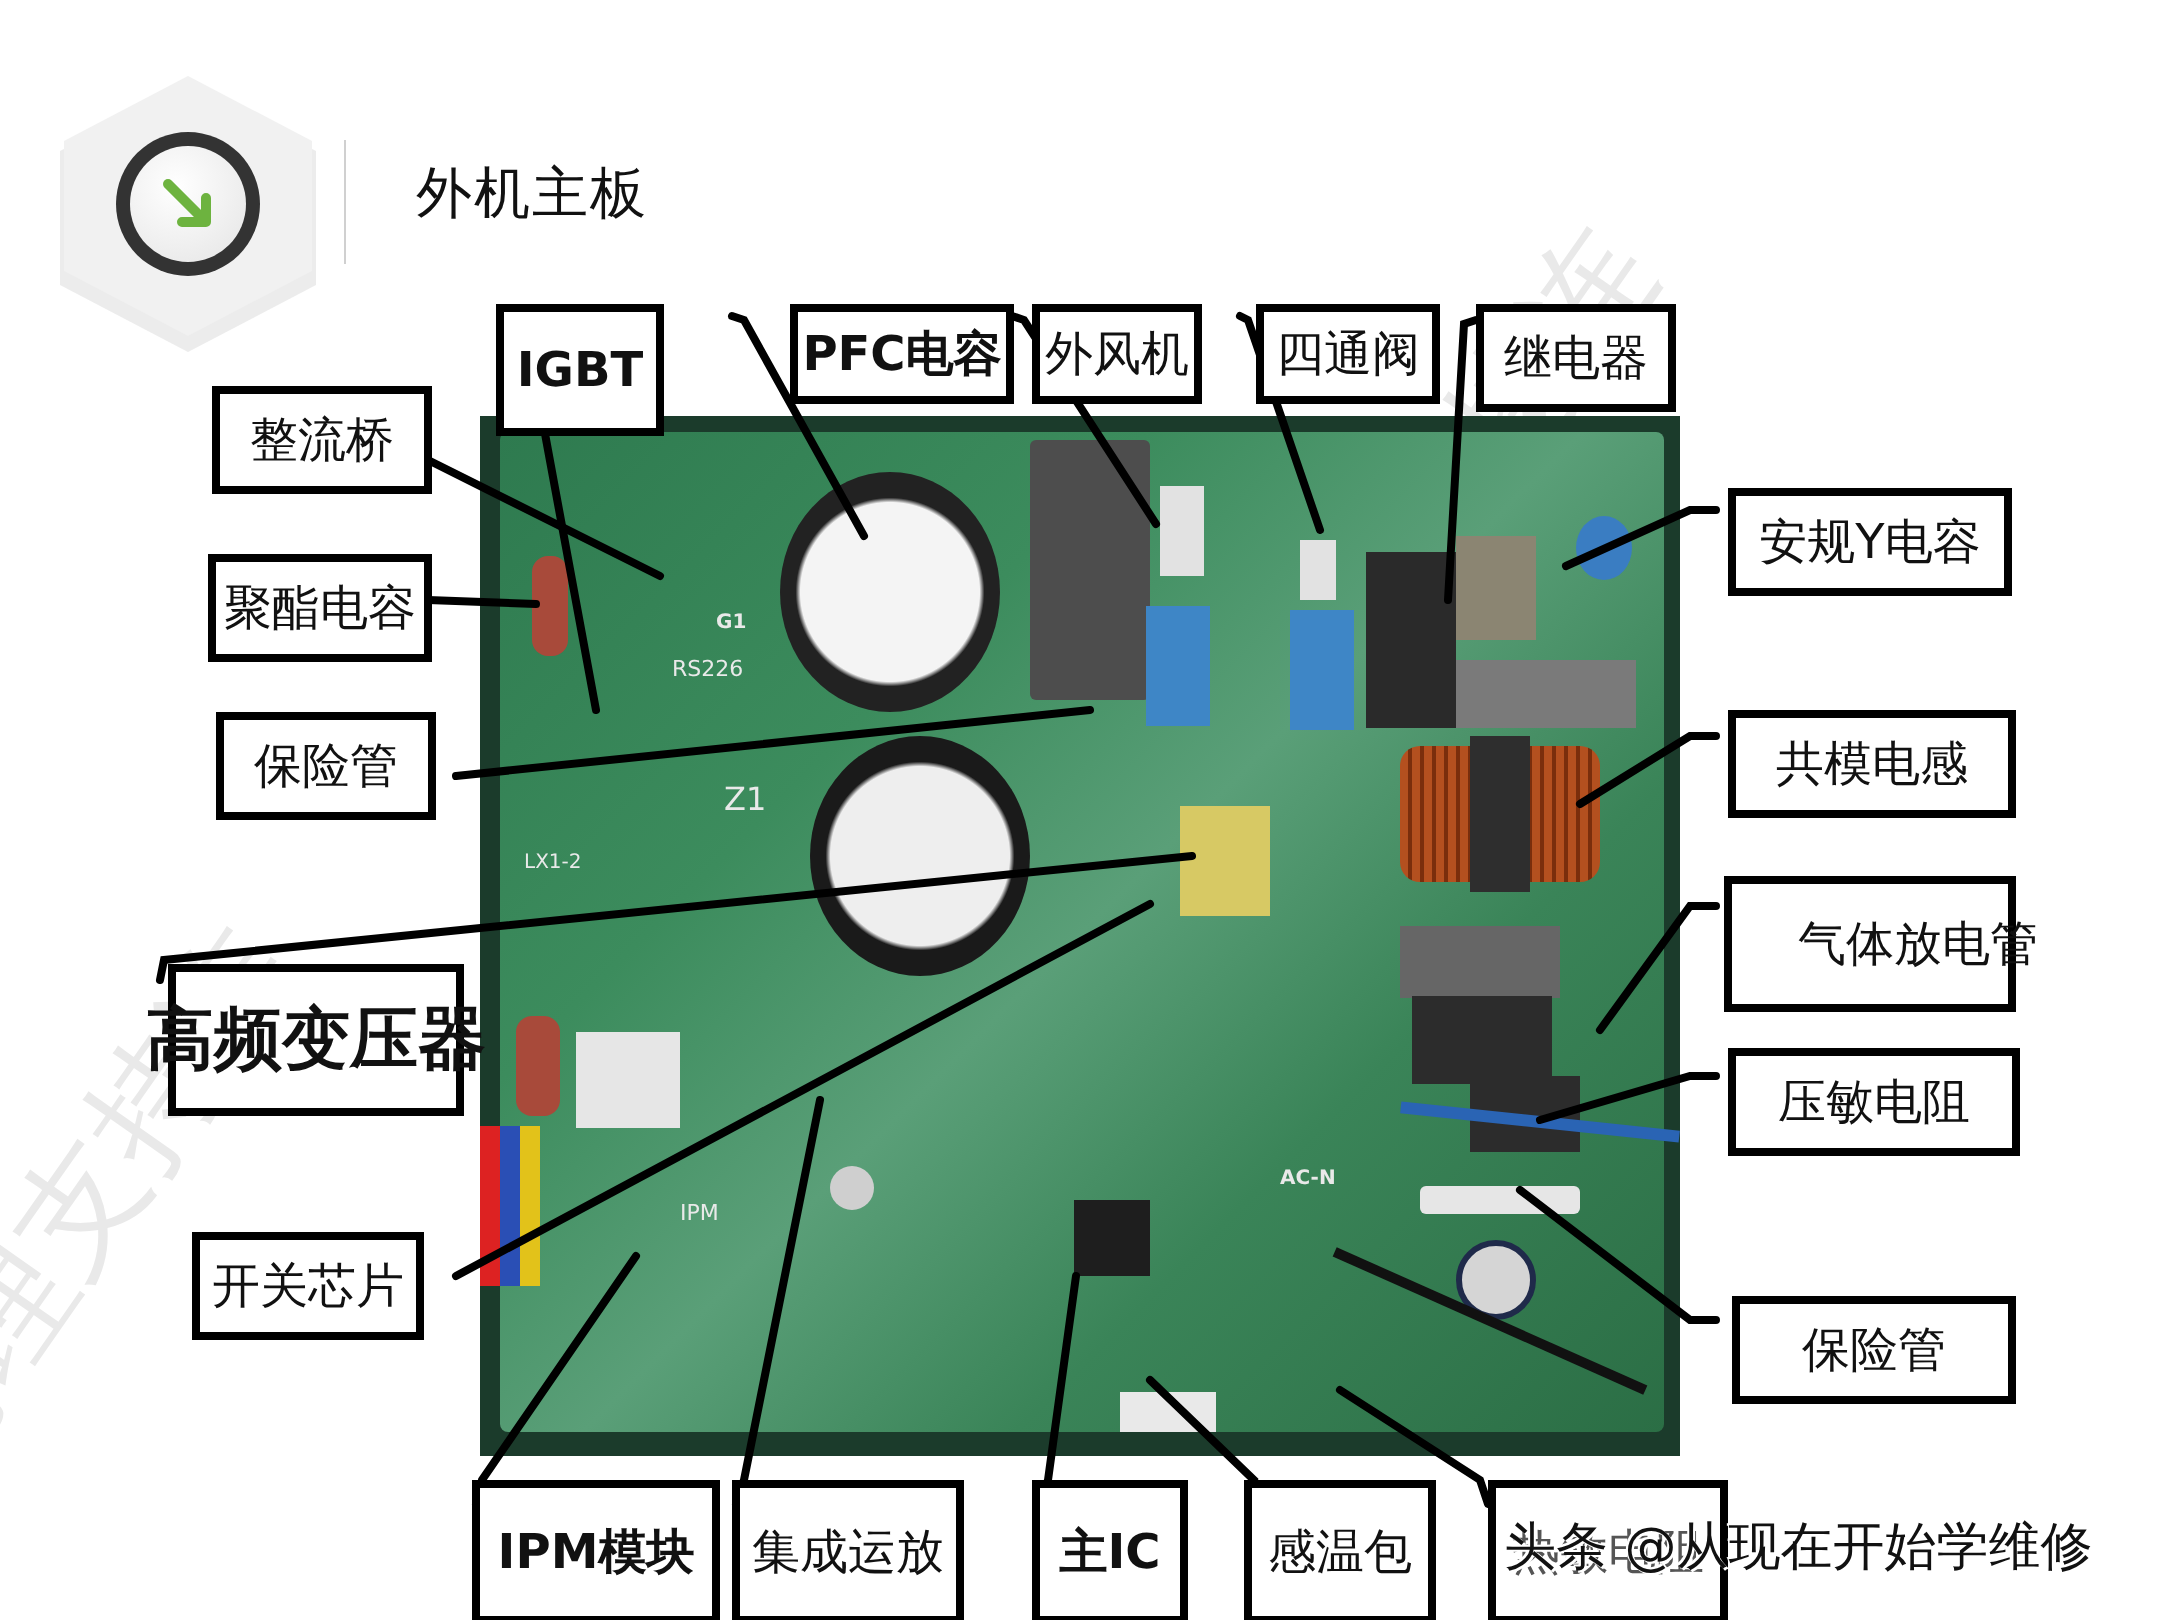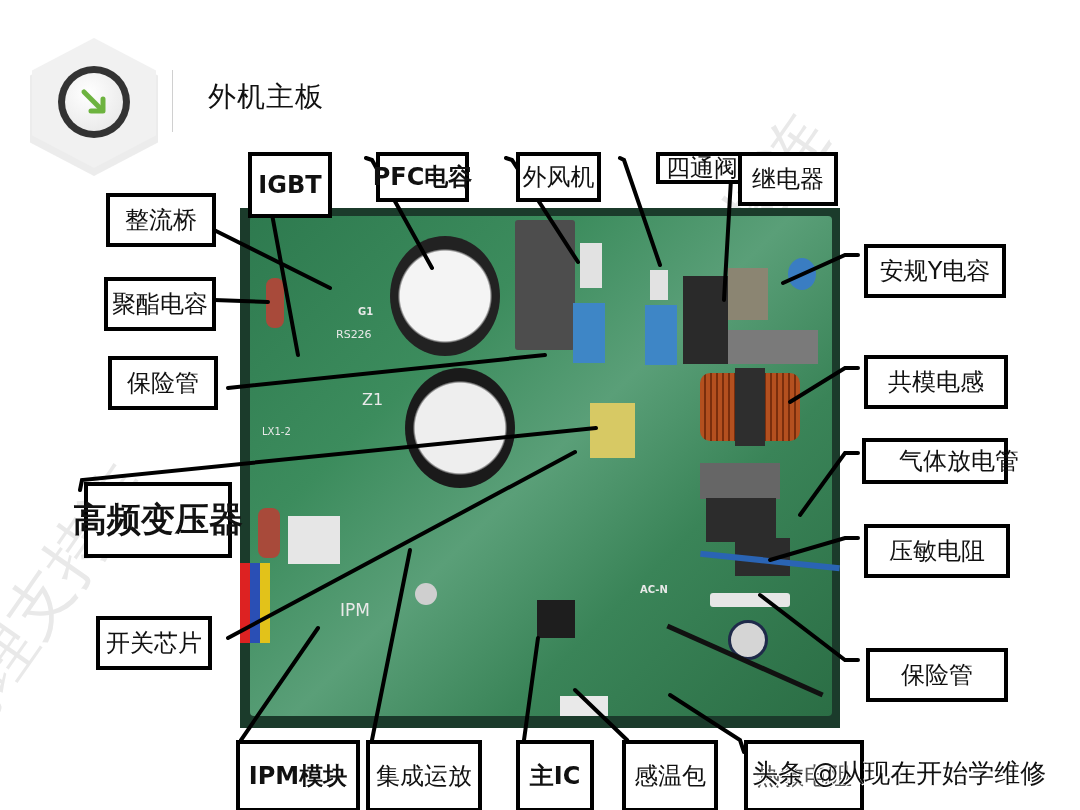--- a/index.html
+++ b/index.html
@@ -87,21 +87,21 @@
   <div class="comp" style="left:26px;top:70px;width:18px;height:50px;background:#a84a3a;border-radius:8px;"></div>
 
   <div class="comp" style="left:320px;top:488px;width:48px;height:20px;background:#e9e9e9;"></div>
 
   <div class="comp" style="left:420px;top:450px;width:170px;height:5px;background:#111;transform:rotate(24deg);"></div>
 
   <span class="comp" style="left:96px;top:120px;color:#e9e9e9;font-size:11px;">RS226</span>
   <span class="comp" style="left:118px;top:98px;color:#e9e9e9;font-size:10px;font-weight:bold;">G1</span>
   <span class="comp" style="left:122px;top:182px;color:#e9e9e9;font-size:16px;">Z1</span>
   <span class="comp" style="left:22px;top:218px;color:#e9e9e9;font-size:10px;">LX1-2</span>
-  <span class="comp" style="left:100px;top:392px;color:#e9e9e9;font-size:17px;">IPM</span>
+  <span class="comp" style="left:100px;top:392px;color:#e9e9e9;font-size:11px;">IPM</span>
   <span class="comp" style="left:400px;top:376px;color:#e9e9e9;font-size:10px;font-weight:bold;">AC-N</span>
 </div>
 
 <svg class="leaders" viewBox="0 0 1080 810">
   <g stroke="#000" stroke-width="4" fill="none" stroke-linecap="round">
 
     <path d="M258 158 L262 160 L298 355"></path>
     <path d="M366 158 L372 160 L432 268"></path>
     <path d="M506 158 L512 160 L578 262"></path>
     <path d="M620 158 L624 160 L660 265"></path>
@@ -121,34 +121,34 @@
 
     <path d="M238 752 L241 740 L318 628"></path>
     <path d="M368 752 L372 740 L410 550"></path>
     <path d="M520 752 L524 740 L538 638"></path>
     <path d="M624 752 L627 740 L575 690"></path>
     <path d="M744 752 L740 740 L670 695"></path>
   </g>
 </svg>
 
 <div class="label bold" style="left:248px;top:152px;width:84px;height:66px;">IGBT</div>
-<div class="label" style="left:376px;top:152px;width:93px;height:50px;font-weight:bold;">PFC电容</div>
+<div class="label" style="left:395px;top:152px;width:112px;height:50px;font-weight:bold;">PFC电容</div>
 <div class="label" style="left:516px;top:152px;width:85px;height:50px;">外风机</div>
-<div class="label" style="left:656px;top:152px;width:92px;height:32px;font-family:Liberation Serif, serif;">四通阀</div>
+<div class="label" style="left:628px;top:152px;width:92px;height:50px;font-family:Liberation Serif, serif;">四通阀</div>
 <div class="label" style="left:738px;top:152px;width:100px;height:54px;">继电器</div>
 
 <div class="label" style="left:106px;top:193px;width:110px;height:54px;">整流桥</div>
 <div class="label" style="left:104px;top:277px;width:112px;height:54px;">聚酯电容</div>
 <div class="label" style="left:108px;top:356px;width:110px;height:54px;">保险管</div>
 <div class="label bold" style="left:84px;top:482px;width:148px;height:76px;font-size:34px;">高频变压器</div>
 <div class="label" style="left:96px;top:616px;width:116px;height:54px;">开关芯片</div>
 
 <div class="label" style="left:864px;top:244px;width:142px;height:54px;">安规Y电容</div>
 <div class="label" style="left:864px;top:355px;width:144px;height:54px;">共模电感</div>
-<div class="label" style="left:862px;top:438px;width:146px;height:46px;padding-left:48px;">气体放电管</div>
+<div class="label" style="left:862px;top:438px;width:146px;height:68px;padding-left:48px;">气体放电管</div>
 <div class="label" style="left:864px;top:524px;width:146px;height:54px;">压敏电阻</div>
 <div class="label" style="left:866px;top:648px;width:142px;height:54px;">保险管</div>
 
 <div class="label bold" style="left:236px;top:740px;width:124px;height:72px;">IPM模块</div>
 <div class="label" style="left:366px;top:740px;width:116px;height:72px;">集成运放</div>
 <div class="label" style="left:516px;top:740px;width:78px;height:72px;font-weight:bold;">主IC</div>
 <div class="label" style="left:622px;top:740px;width:96px;height:72px;">感温包</div>
 <div class="label" style="left:744px;top:740px;width:120px;height:72px;color:#555;">热敏电阻</div>
 
 <div class="wm-text">头条 @从现在开始学维修</div>

